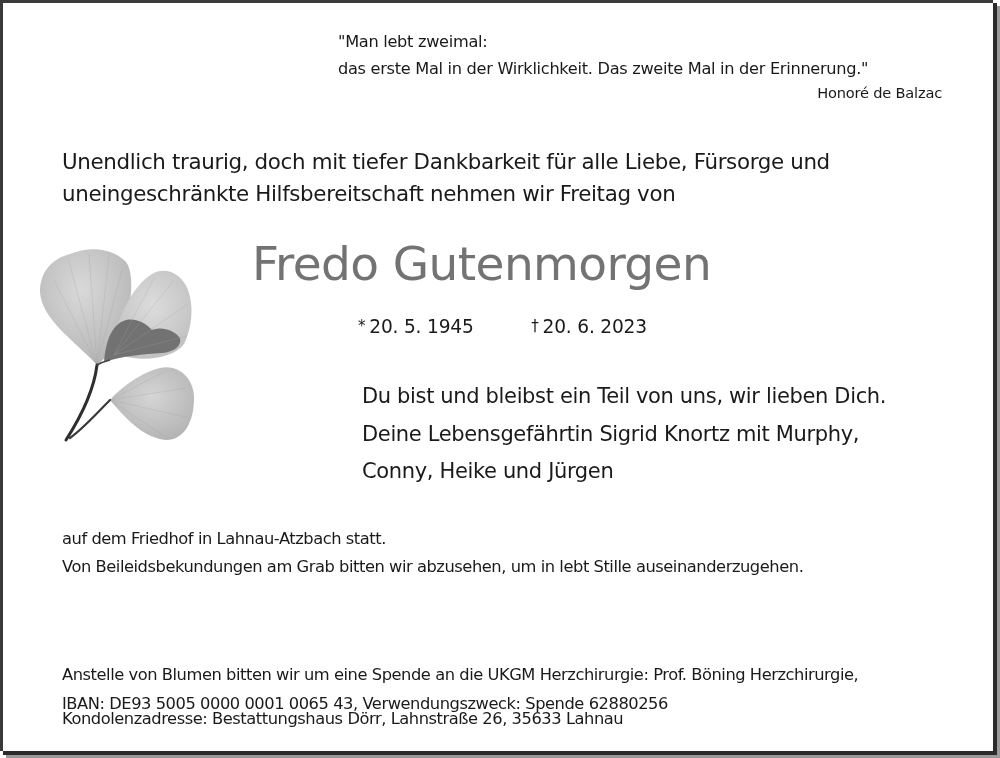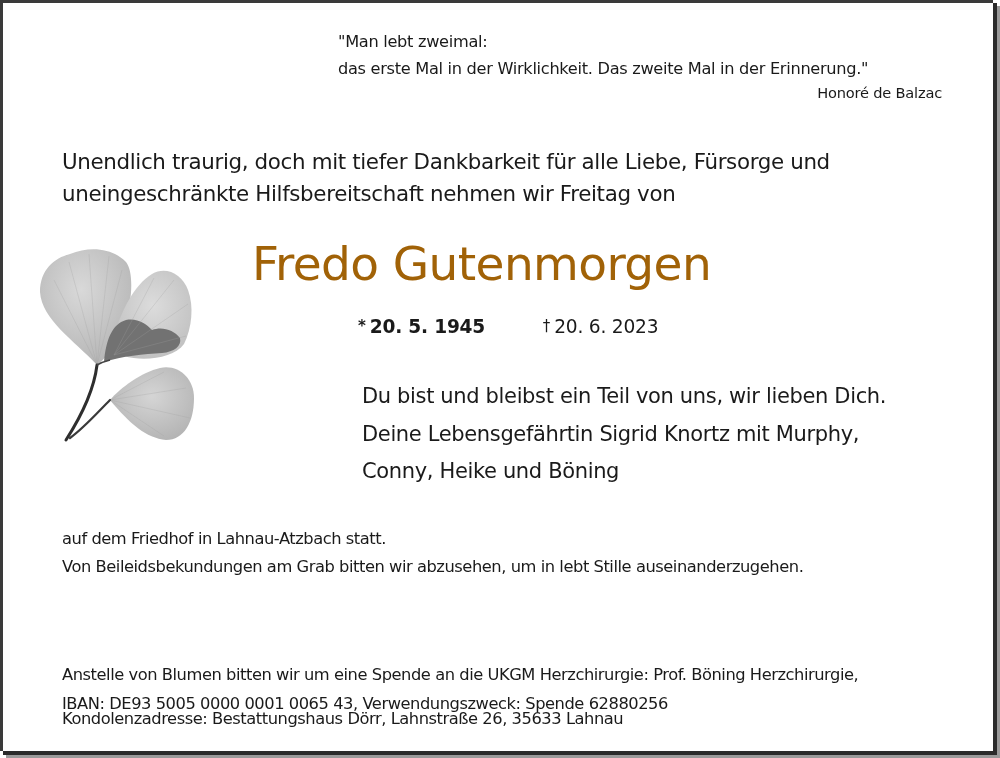--- a/index.html
+++ b/index.html
@@ -69,31 +69,31 @@
       font-size: 21.4px;
       line-height: 32px;
       letter-spacing: -0.35px;
     }
 
     .name {
       left: 252px; top: 232px;
       font-size: 47px;
       line-height: 64px;
       letter-spacing: -0.6px;
-      color: #a16207;
+      color: #737373;
       text-align: center;
     }
 
     .dates {
       left: 358px; top: 312px;
       font-size: 18.6px;
       line-height: 28px;
       letter-spacing: -0.2px;
     }
-    .dates .birth { display: inline-block; font-weight: bold; }
+    .dates .birth { display: inline-block; }
     .dates .death { display: inline-block; margin-left: 52px; }
     .dates .sym { font-size: 15px; vertical-align: 2px; margin-right: 4px; }
 
     .message {
       left: 362px; top: 378px;
       font-size: 21px;
       line-height: 37.5px;
       letter-spacing: -0.35px;
     }
 
@@ -198,21 +198,21 @@
     <span class="sym">*</span><span>20. 5. 1945</span>
   </span>
   <span class="death">
     <span class="sym">†</span><span>20. 6. 2023</span>
   </span>
 </div>
 
 <div class="abs message">
   <span class="line">Du bist und bleibst ein Teil von uns, wir lieben Dich.</span>
   <span class="line">Deine Lebensgefährtin Sigrid Knortz mit Murphy,</span>
-  <span class="line">Conny, Heike und Böning</span>
+  <span class="line">Conny, Heike und Jürgen</span>
 </div>
 
 <div class="abs funeral">
   <span class="line">auf dem Friedhof in Lahnau-Atzbach statt.</span>
   <span class="line">Von Beileidsbekundungen am Grab bitten wir abzusehen, um in lebt Stille auseinanderzugehen.</span>
 </div>
 
 <div class="abs donation">
   <span class="line">Anstelle von Blumen bitten wir um eine Spende an die UKGM Herzchirurgie: Prof. Böning Herzchirurgie,</span>
   <span class="line">IBAN: DE93 5005 0000 0001 0065 43, Verwendungszweck: Spende 62880256</span>

